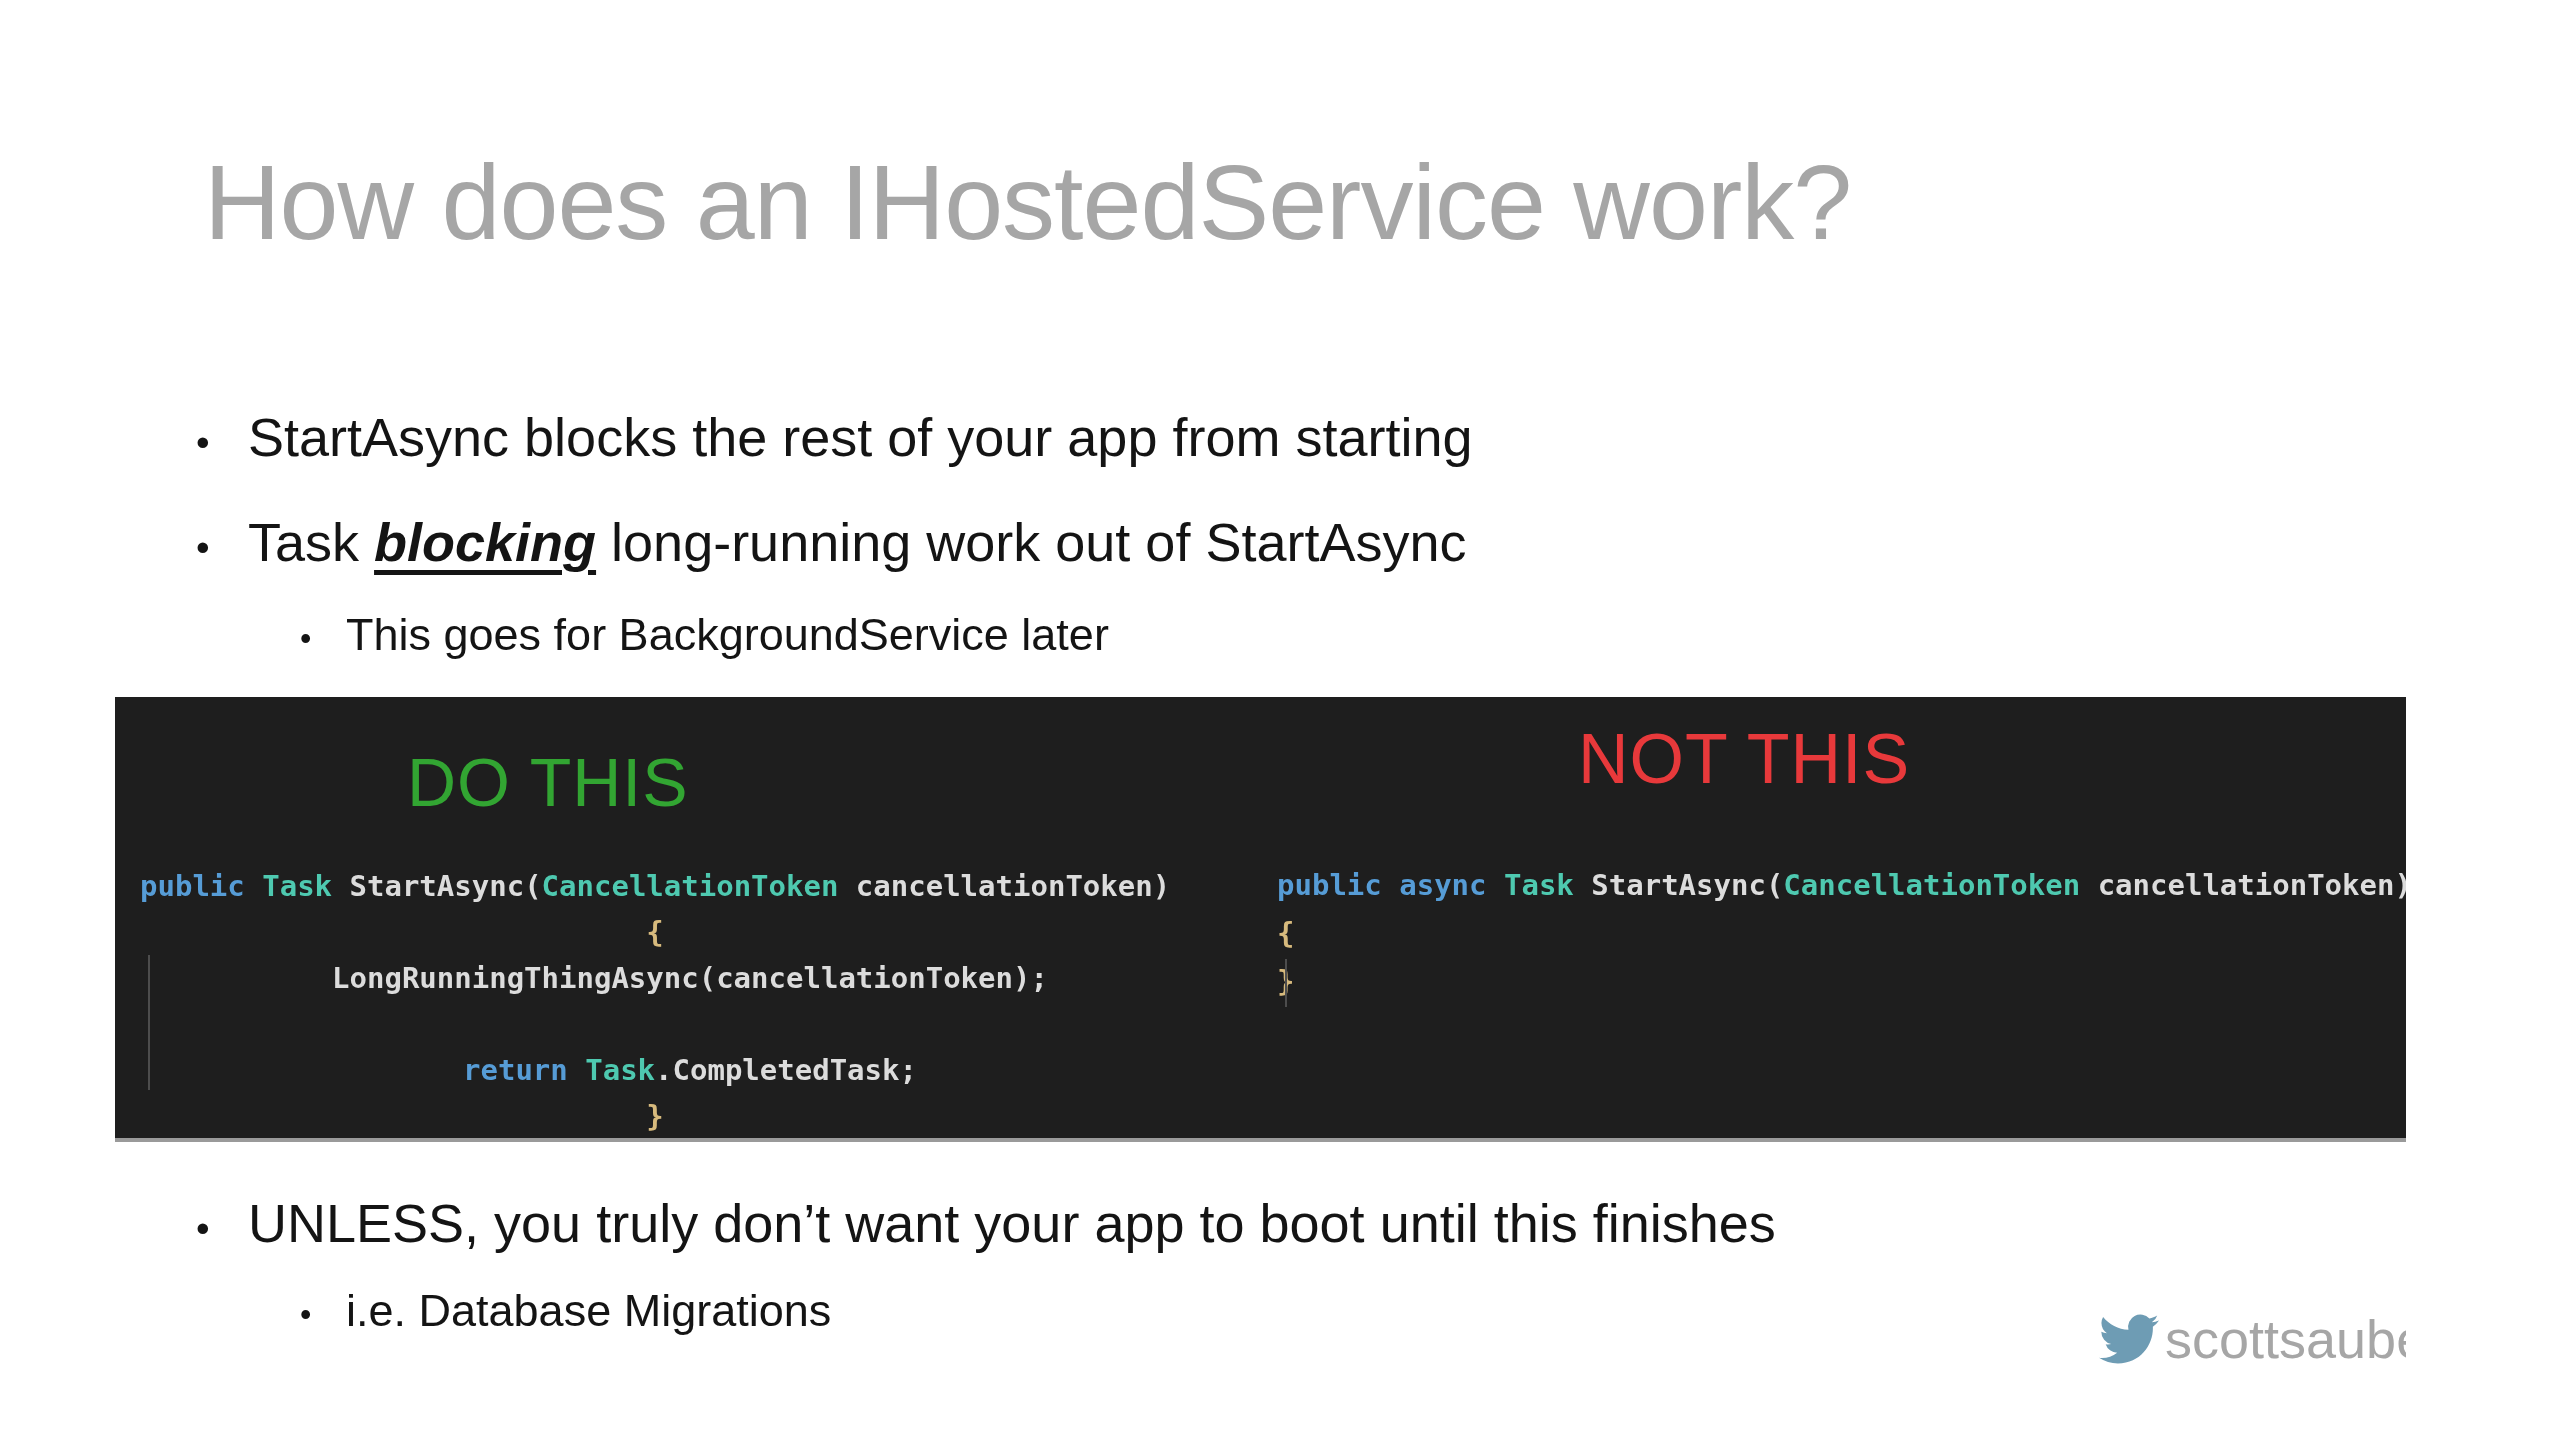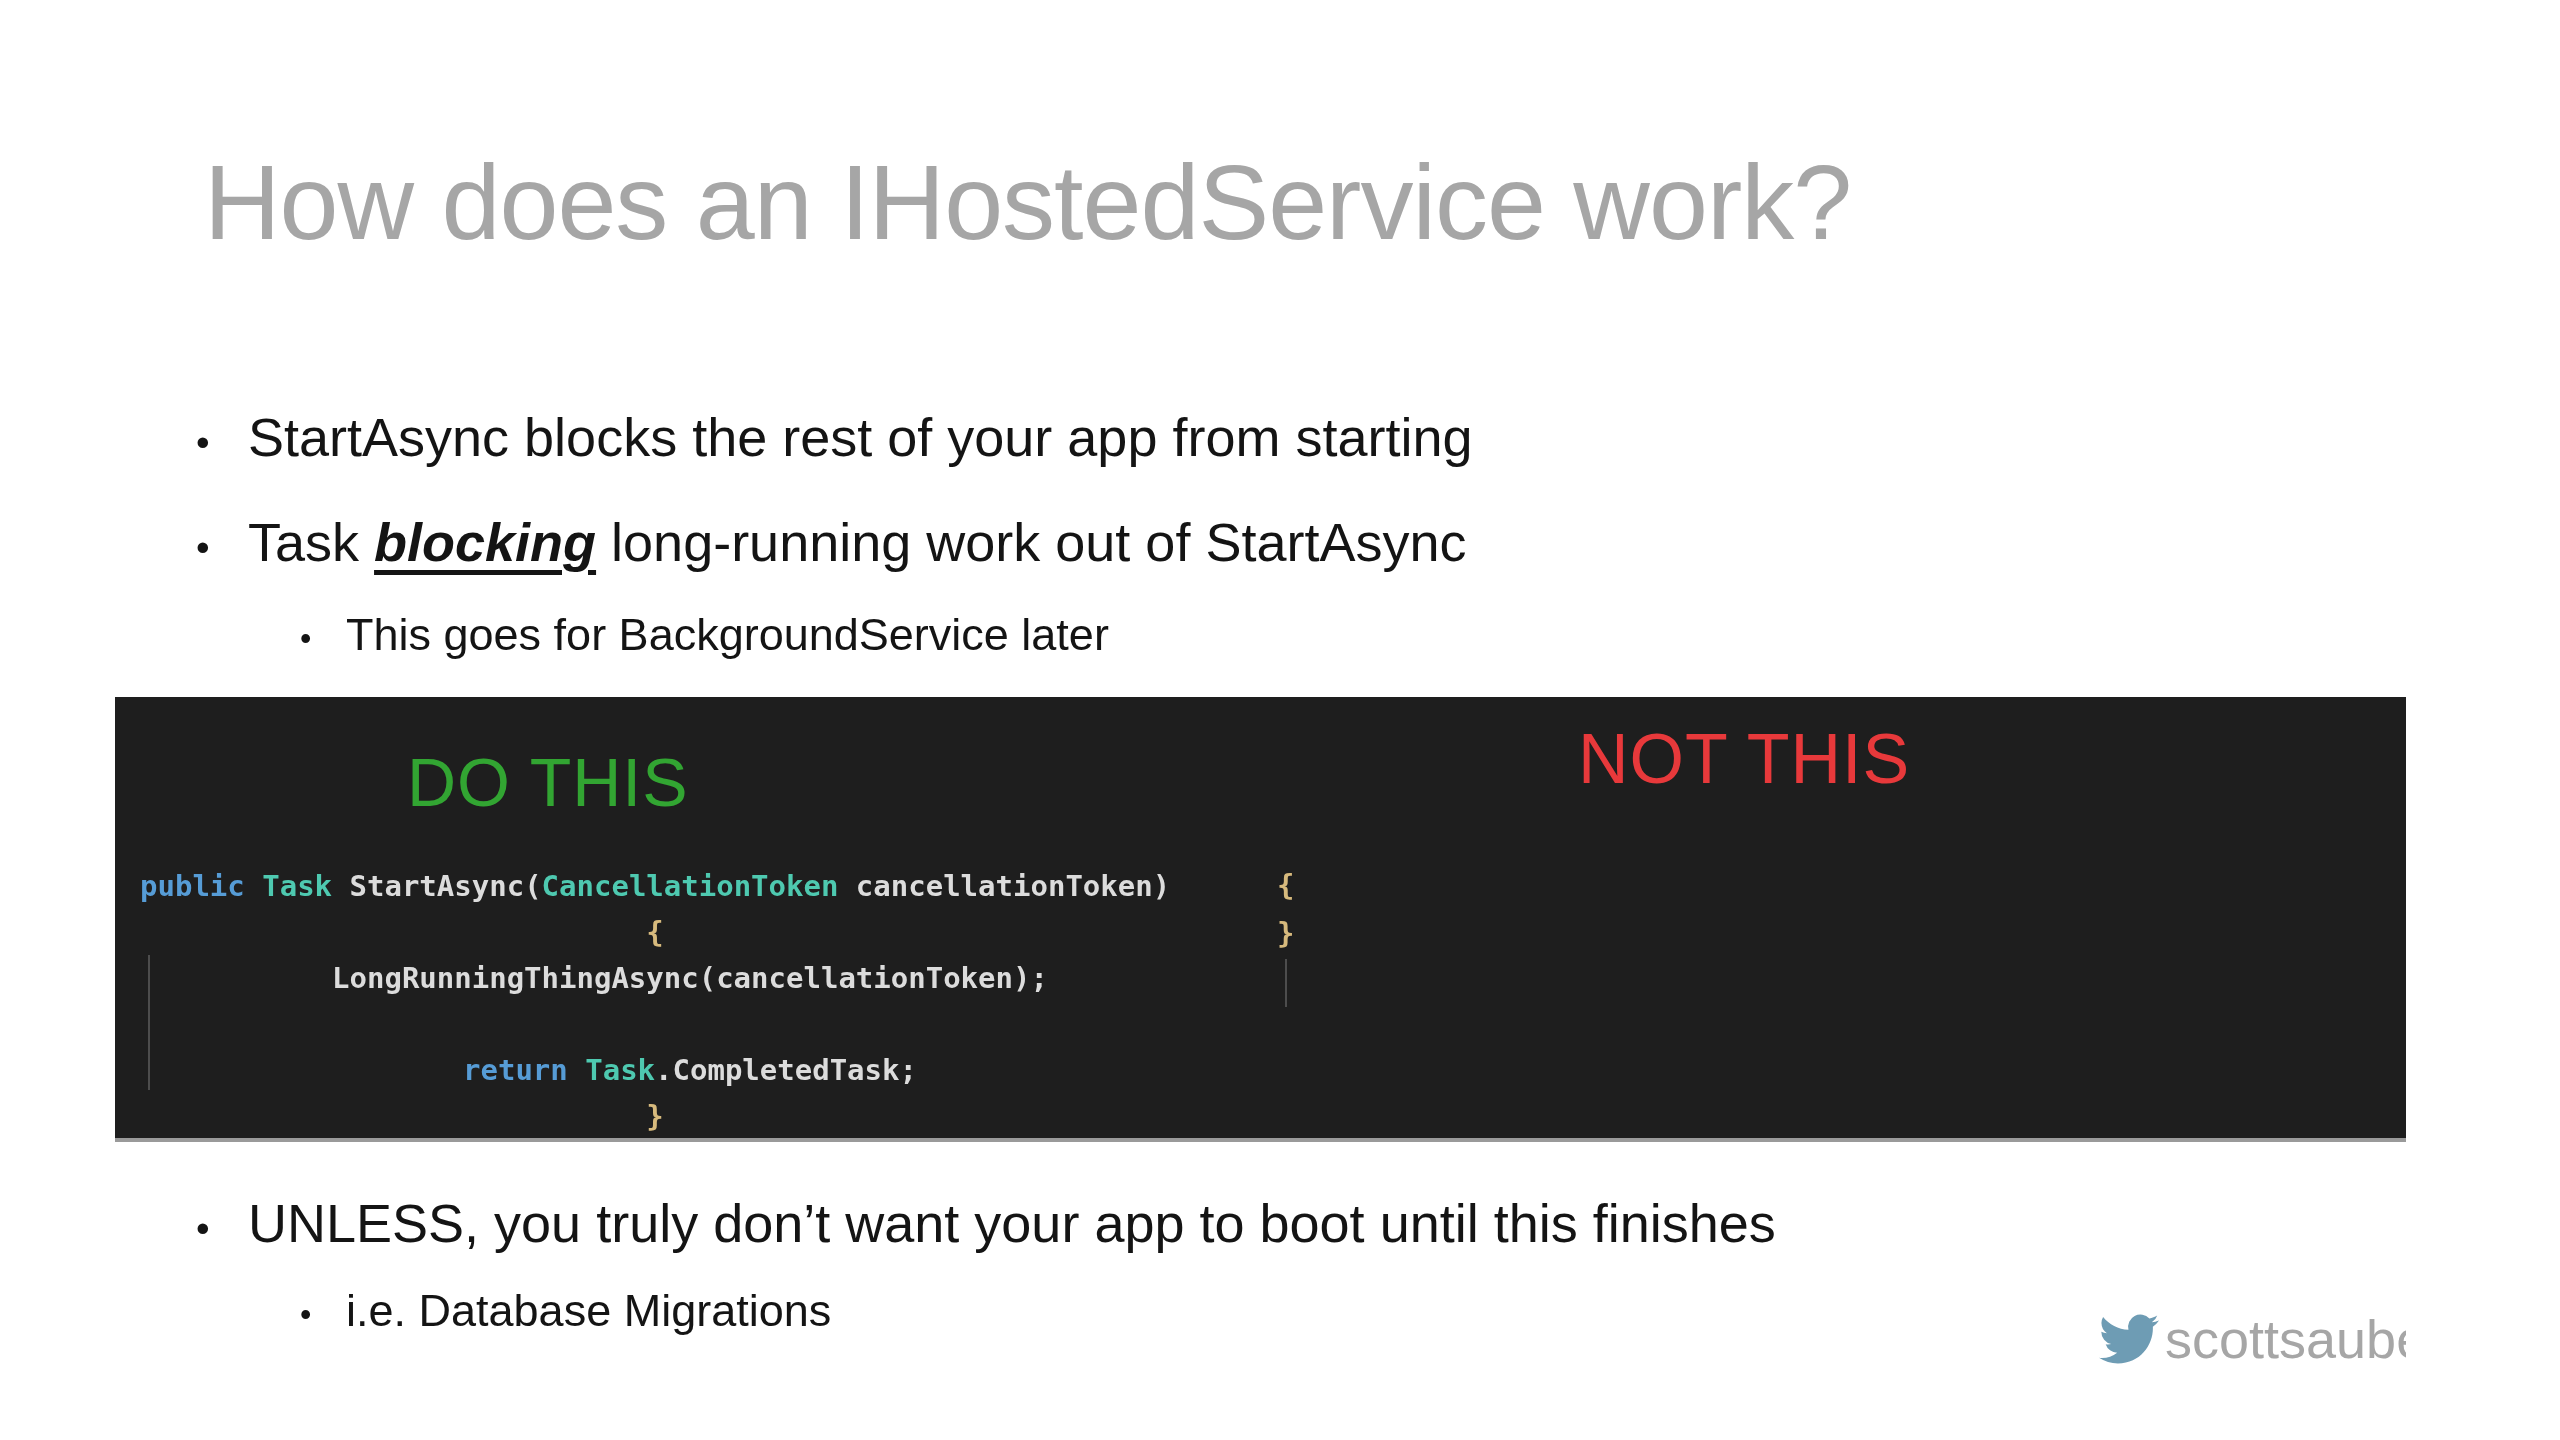--- a/index.html
+++ b/index.html
@@ -90,20 +90,21 @@
 
     <div class="code code-left">
         <div class="code-line"><span class="tok-kw">public </span><span class="tok-type">Task </span><span class="tok-plain">StartAsync(</span><span class="tok-type">CancellationToken</span><span class="tok-plain"> cancellationToken)</span></div>
         <div class="code-line"><span class="tok-brace">{</span></div>
         <div class="code-line"><span class="tok-plain">    LongRunningThingAsync(cancellationToken);</span></div>
         <div class="code-line">&nbsp;</div>
         <div class="code-line"><span class="tok-plain">    </span><span class="tok-kw">return </span><span class="tok-type">Task</span><span class="tok-plain">.CompletedTask;</span></div>
         <div class="code-line"><span class="tok-brace">}</span></div>
       </div>
     <div class="code code-right">
+        <div class="code-line"><span class="tok-kw">public async </span><span class="tok-type">Task </span><span class="tok-plain">StartAsync(</span><span class="tok-type">CancellationToken</span><span class="tok-plain"> cancellationToken)</span></div>
         <div class="code-line"><span class="tok-brace">{</span></div>
         <div class="code-line"><span class="tok-brace">}</span></div>
       </div>
 
     <div class="indent-guide guide-left"></div>
     <div class="indent-guide guide-right"></div>
   </div>
 
   <div class="bullets bullets-bottom">
       <div class="bullet-row level-1">

